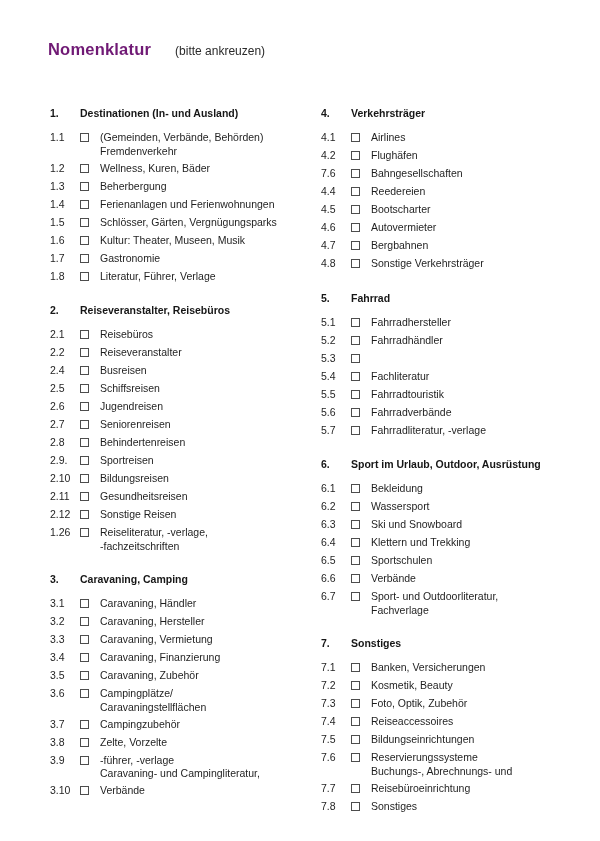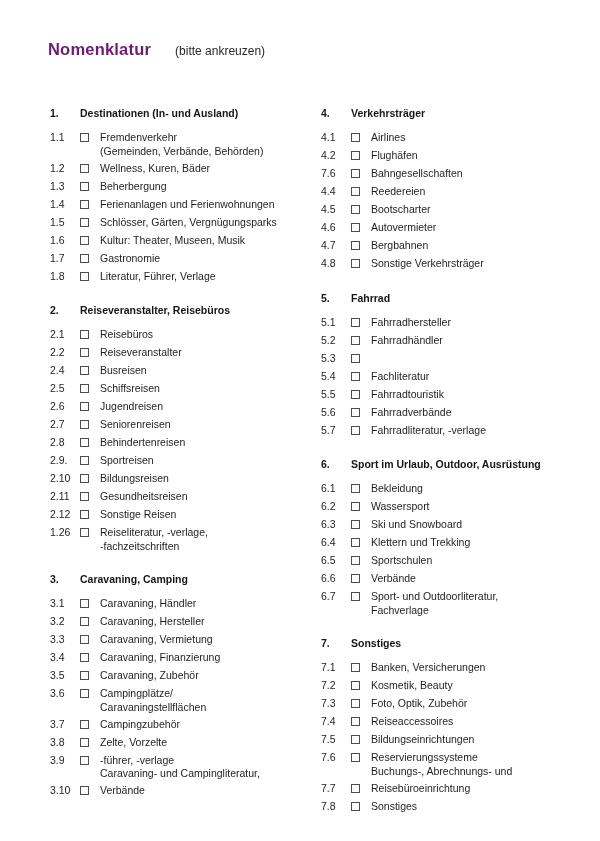--- a/index.html
+++ b/index.html
@@ -83,22 +83,22 @@
   <div class="col col-left" id="col-left">
       <div class="section">
         <div class="heading">
           <span class="sec-num">1.</span>
           <span class="sec-title">Destinationen (In- und Ausland)</span>
         </div>
         <div class="item">
           <span class="item-num">1.1</span>
           <span class="box-cell"><span class="checkbox" role="checkbox" aria-checked="false"></span></span>
           <span class="item-label">
+            <span class="label-line">(Gemeinden, Verbände, Behörden)</span>
             <span class="label-line">Fremdenverkehr</span>
-            <span class="label-line">(Gemeinden, Verbände, Behörden)</span>
           </span>
         </div>
         <div class="item">
           <span class="item-num">1.2</span>
           <span class="box-cell"><span class="checkbox" role="checkbox" aria-checked="false"></span></span>
           <span class="item-label">
             <span class="label-line">Wellness, Kuren, Bäder</span>
           </span>
         </div>
         <div class="item">

